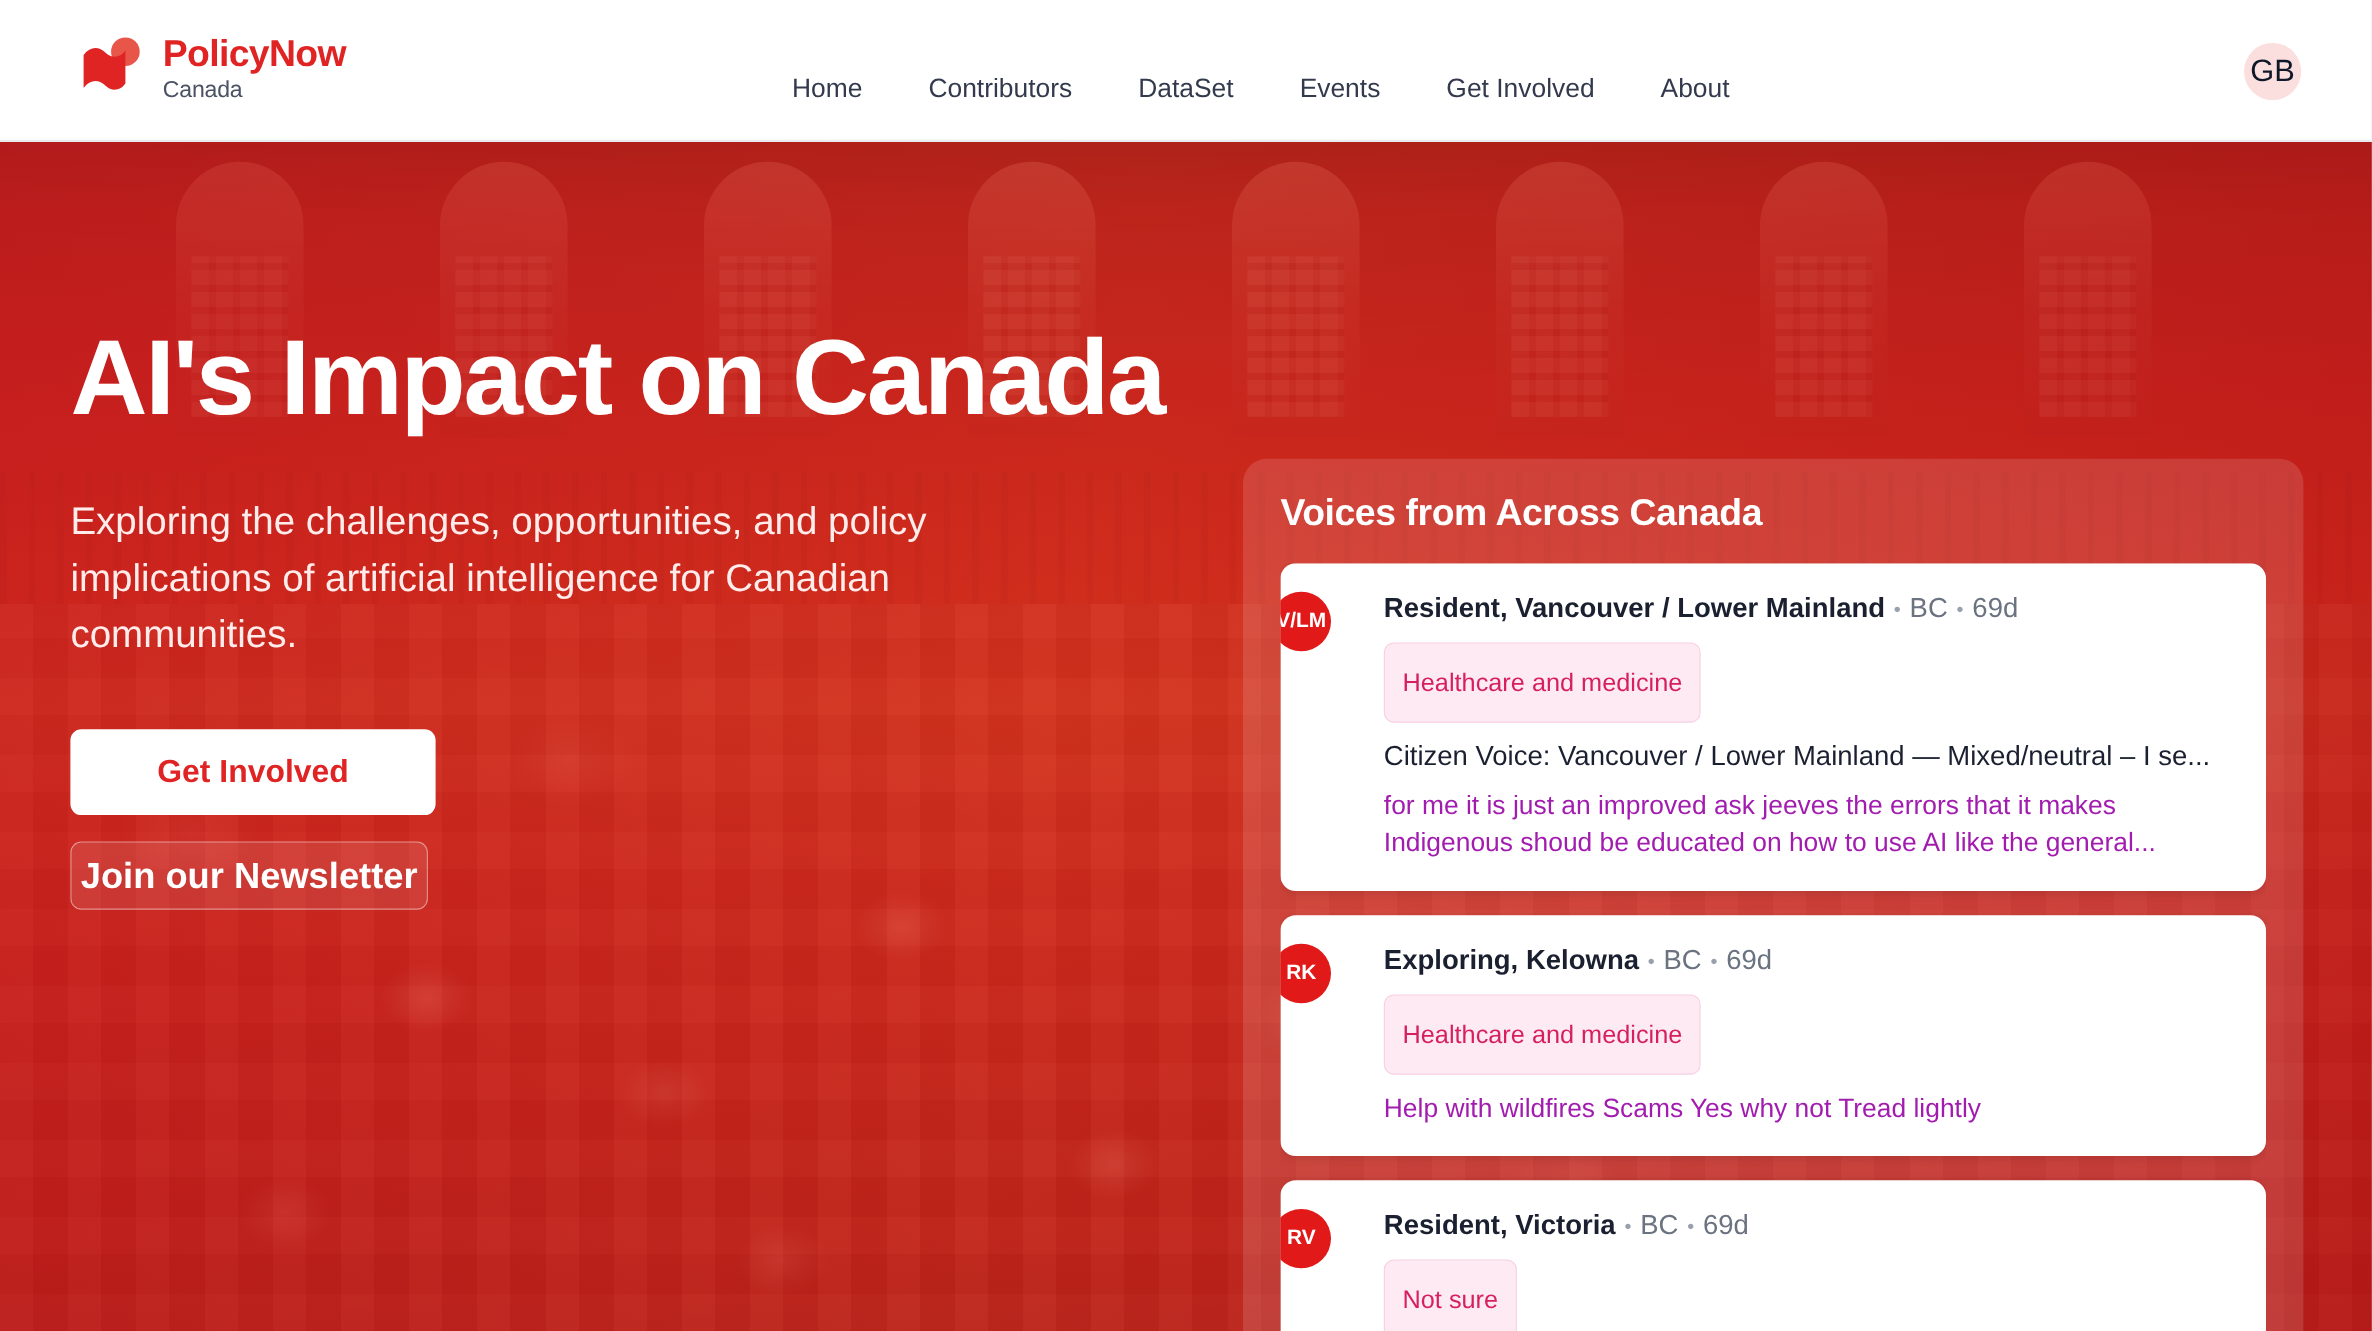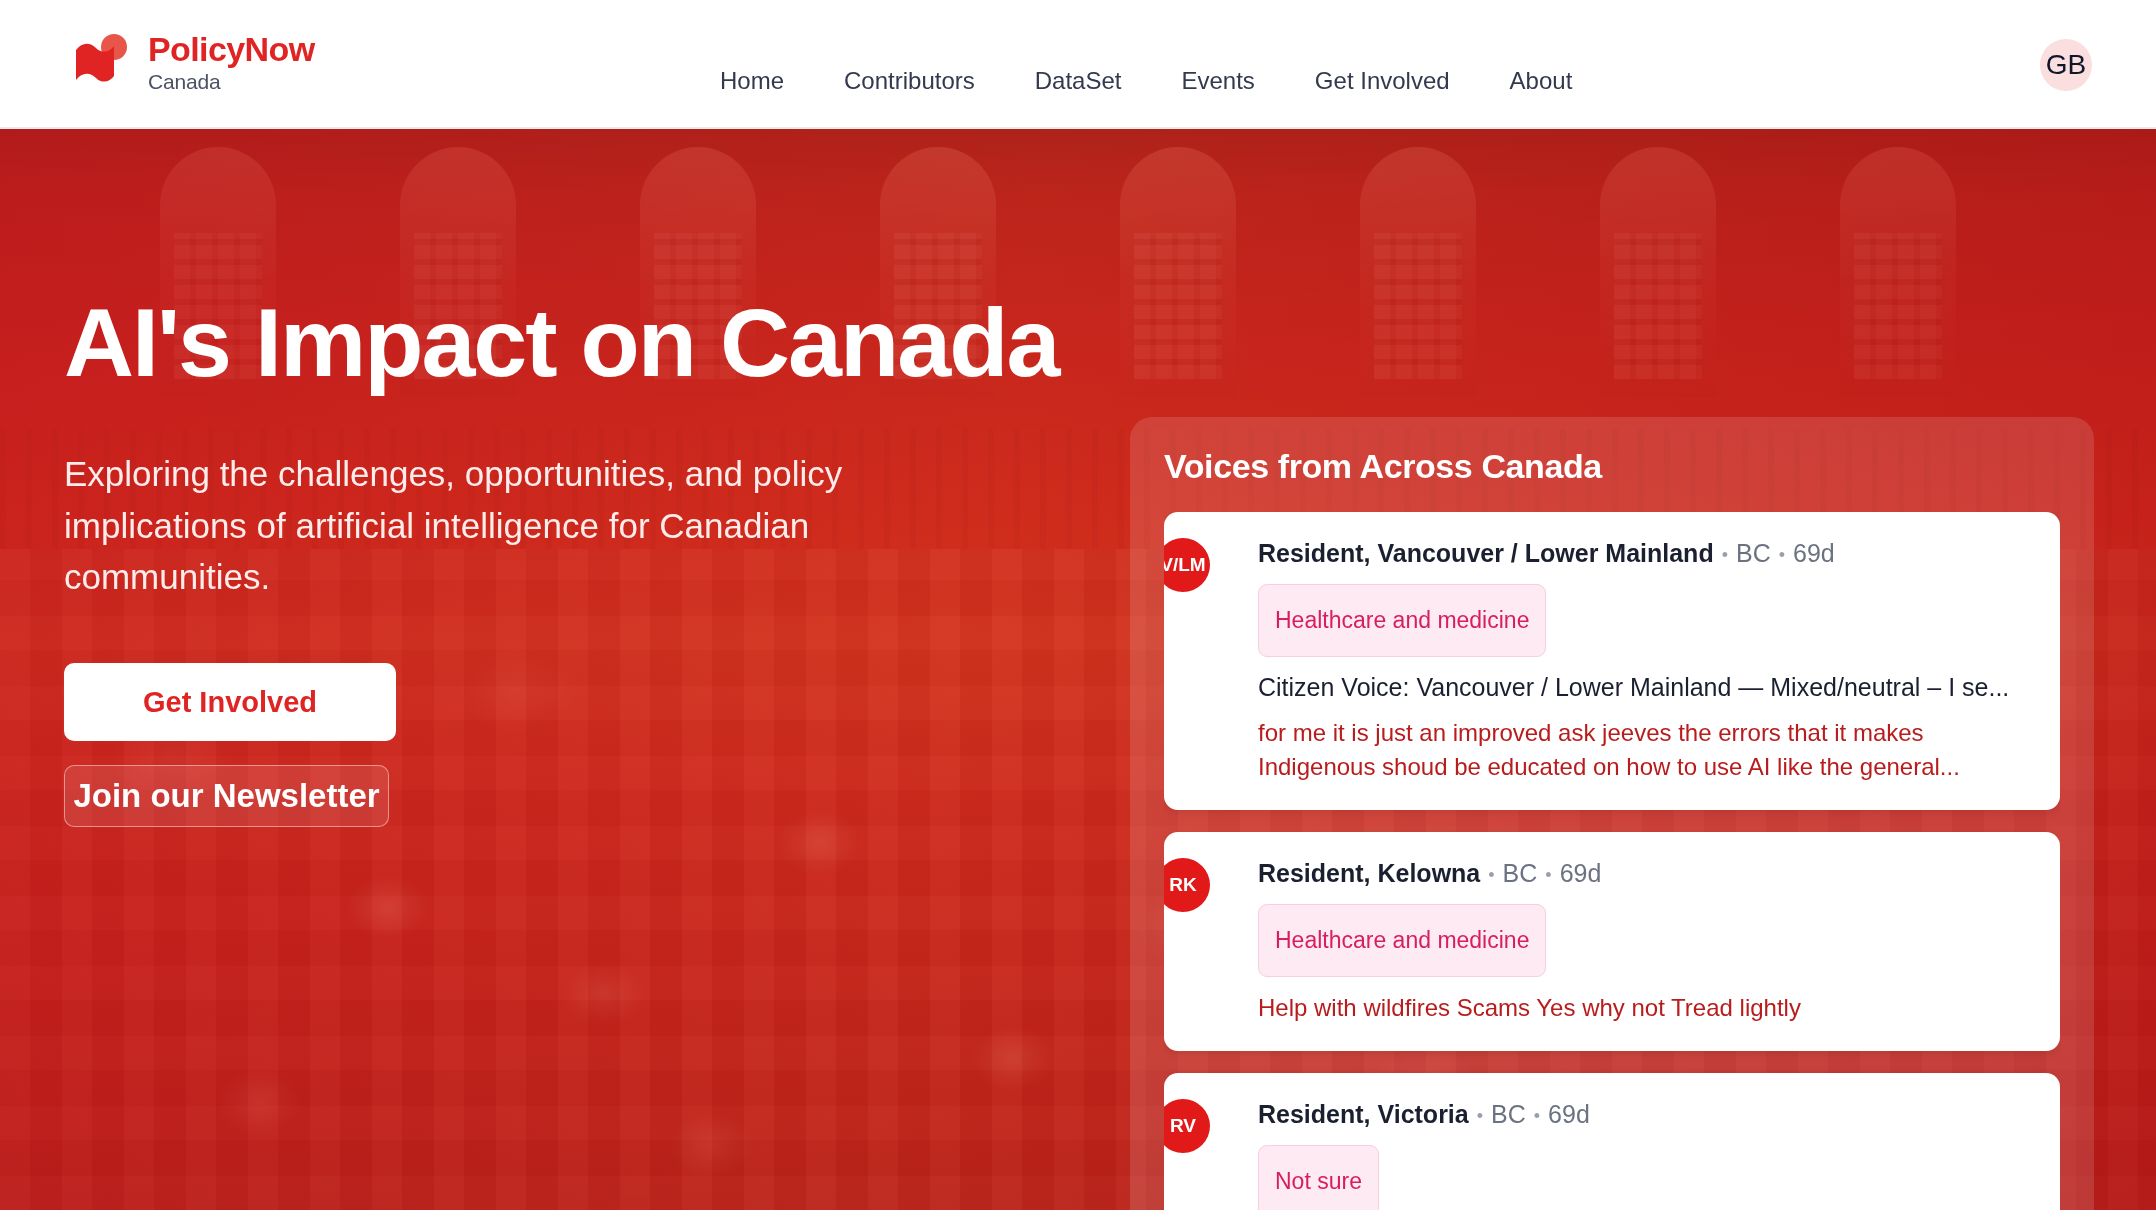--- a/index.html
+++ b/index.html
@@ -190,21 +190,21 @@
     padding: 22px 16px;
     font-size: 23px;
   }
   .voice-headline {
     margin-top: 16px;
     font-size: 25px; color: #1b2030; font-weight: normal;
     white-space: nowrap; overflow: hidden; text-overflow: ellipsis;
   }
   .voice-body {
     margin-top: 14px;
-    font-size: 24px; color: #b91c1c; line-height: 1.42;
+    font-size: 24px; color: #a21caf; line-height: 1.42;
   }
 </style>
 </head>
 <body>
 
 <div class="header">
 
   <div class="brand">
     <span class="logo-mark">
       <svg width="68" height="68" viewBox="0 0 68 68" aria-hidden="true">
@@ -267,21 +267,21 @@
           <span class="voice-author">Resident, Vancouver / Lower Mainland</span><span class="voice-dot">•</span><span class="voice-region">BC</span><span class="voice-dot">•</span><span class="voice-age">69d</span>
         </div>
         <div><span class="voice-tag">Healthcare and medicine</span></div>
         <div class="voice-headline">Citizen Voice: Vancouver / Lower Mainland — Mixed/neutral – I se...</div>
         <div class="voice-body">for me it is just an improved ask jeeves the errors that it makes Indigenous shoud be educated on how to use AI like the general...</div>
       </div>
 
       <div class="voice-card">
         <div class="voice-avatar">RK</div>
         <div class="voice-meta">
-          <span class="voice-author">Resident, Kelowna</span><span class="voice-dot">•</span><span class="voice-region">BC</span><span class="voice-dot">•</span><span class="voice-age">69d</span>
+          <span class="voice-author">Exploring, Kelowna</span><span class="voice-dot">•</span><span class="voice-region">BC</span><span class="voice-dot">•</span><span class="voice-age">69d</span>
         </div>
         <div><span class="voice-tag">Healthcare and medicine</span></div>
         <div class="voice-body">Help with wildfires Scams Yes why not Tread lightly</div>
       </div>
 
       <div class="voice-card">
         <div class="voice-avatar">RV</div>
         <div class="voice-meta">
           <span class="voice-author">Resident, Victoria</span><span class="voice-dot">•</span><span class="voice-region">BC</span><span class="voice-dot">•</span><span class="voice-age">69d</span>
         </div>

